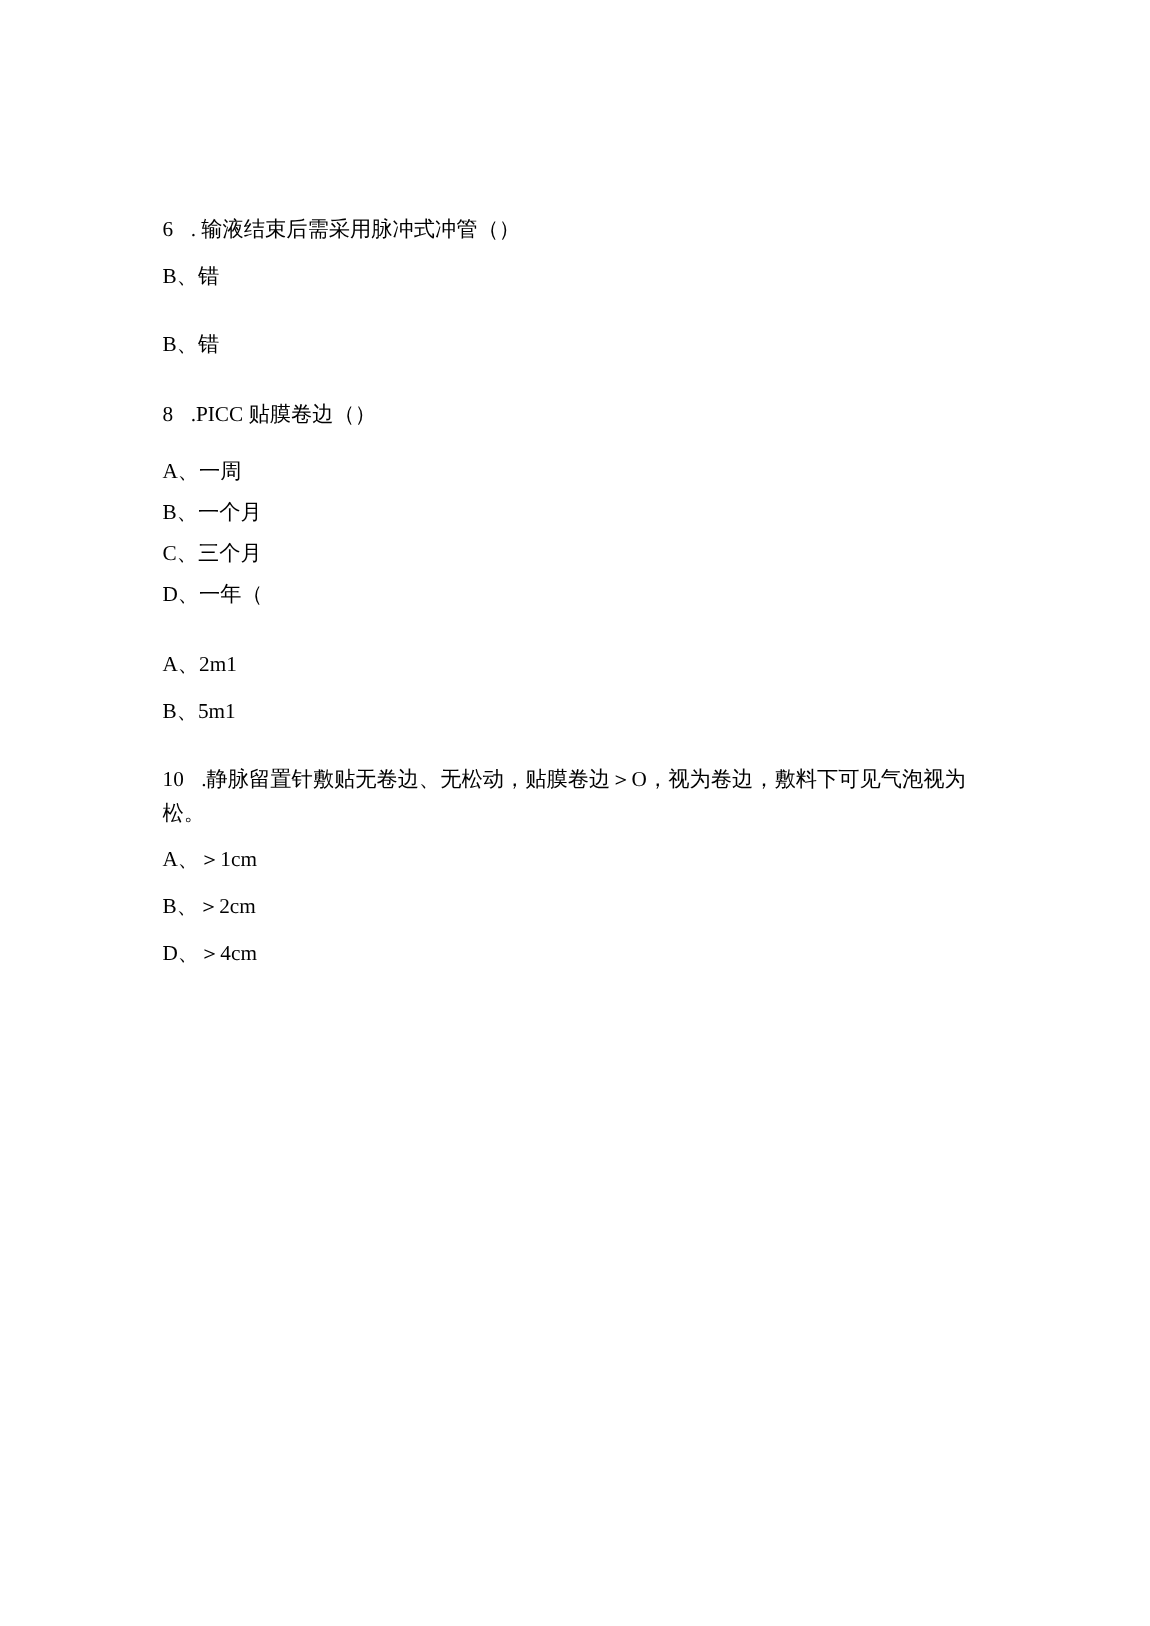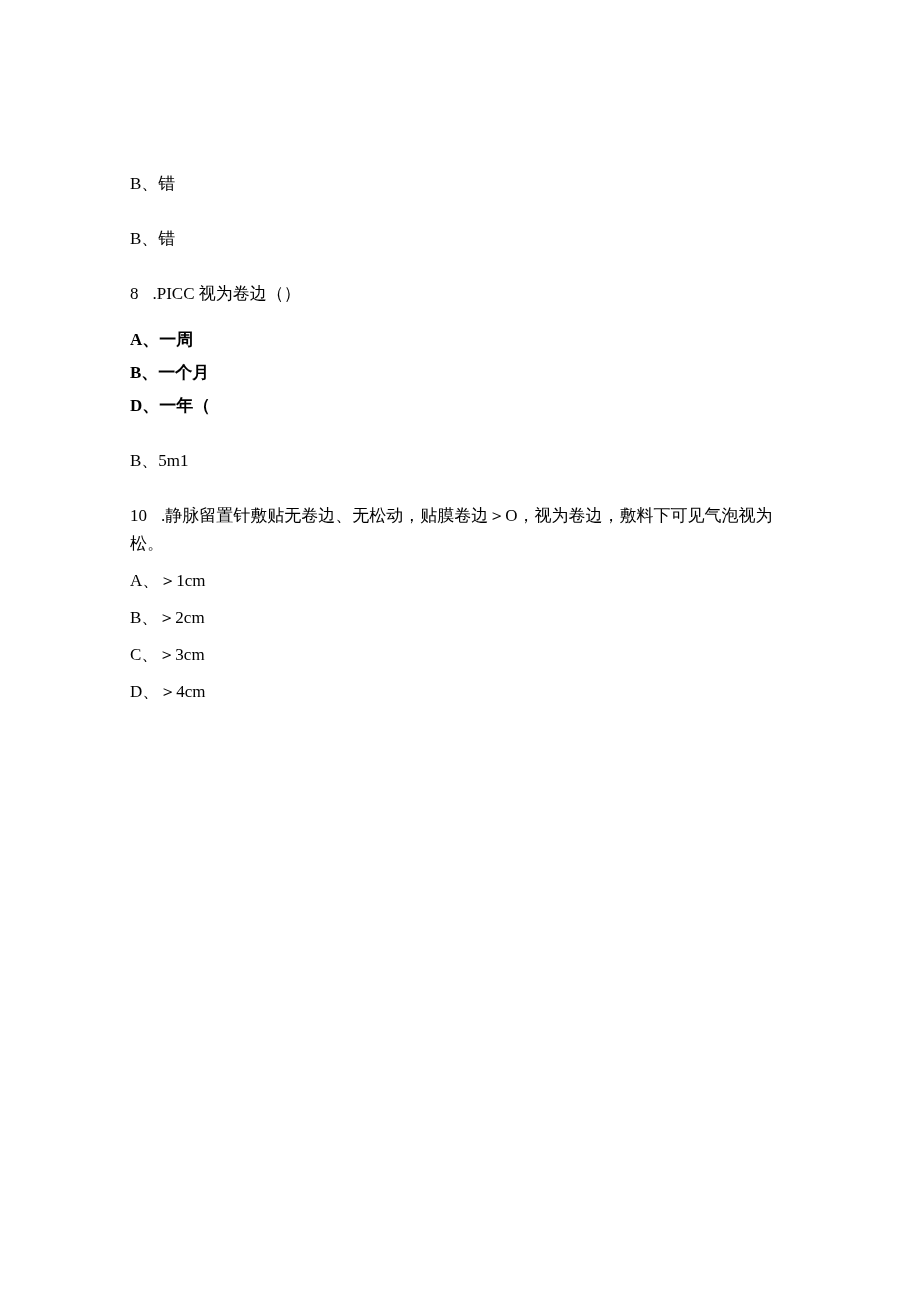--- a/index.html
+++ b/index.html
@@ -21,60 +21,63 @@
       margin-bottom: 28px;
     }
     .question-text {
       margin-bottom: 10px;
     }
     .option {
       margin-bottom: 10px;
     }
     .options-tight .option {
       margin-bottom: 6px;
-      font-weight: bold;
     }
     .q-num {
       display: inline;
     }
     .q-stem {
       display: inline;
     }
     .gap-after-num {
       display: inline-block;
       width: 14px;
     }
   </style>
 </head>
 <body>
 
 <div class="question-block">
+  <div class="question-text">
+    <span class="q-num">6</span><span class="gap-after-num"></span><span class="q-stem">. 输液结束后需采用脉冲式冲管（）</span>
+  </div>
   <div class="option">B、错</div>
 </div>
 
 <div class="question-block">
   <div class="option">B、错</div>
 </div>
 
 <div class="question-block">
   <div class="question-text" style="margin-bottom:18px;">
-    <span class="q-num">8</span><span class="gap-after-num"></span><span class="q-stem">.PICC 视为卷边（）</span>
+    <span class="q-num">8</span><span class="gap-after-num"></span><span class="q-stem">.PICC 贴膜卷边（）</span>
   </div>
   <div class="options-tight">
     <div class="option">A、一周</div>
     <div class="option">B、一个月</div>
+    <div class="option">C、三个月</div>
     <div class="option">D、一年（</div>
   </div>
 </div>
 
 <div class="question-block">
+  <div class="option">A、2m1</div>
   <div class="option">B、5m1</div>
 </div>
 
 <div class="question-block">
   <div class="question-text">
     <span class="q-num">10</span><span class="gap-after-num"></span><span class="q-stem">.静脉留置针敷贴无卷边、无松动，贴膜卷边＞O，视为卷边，敷料下可见气泡视为松。</span>
   </div>
   <div class="option">A、＞1cm</div>
   <div class="option">B、＞2cm</div>
-  <div class="option">C、＞3cm</div>
   <div class="option">D、＞4cm</div>
 </div>
 
 </body></html>

